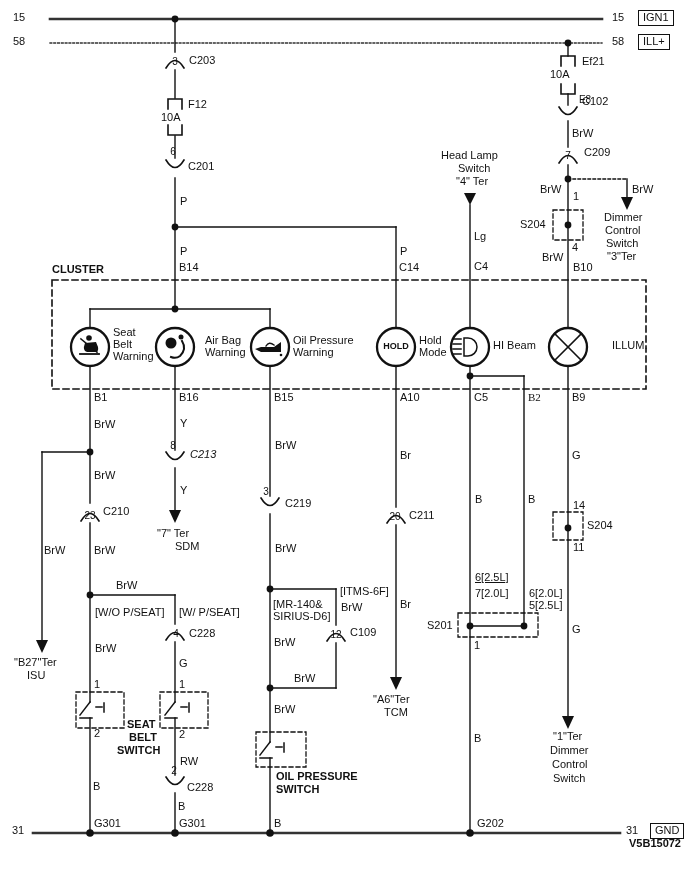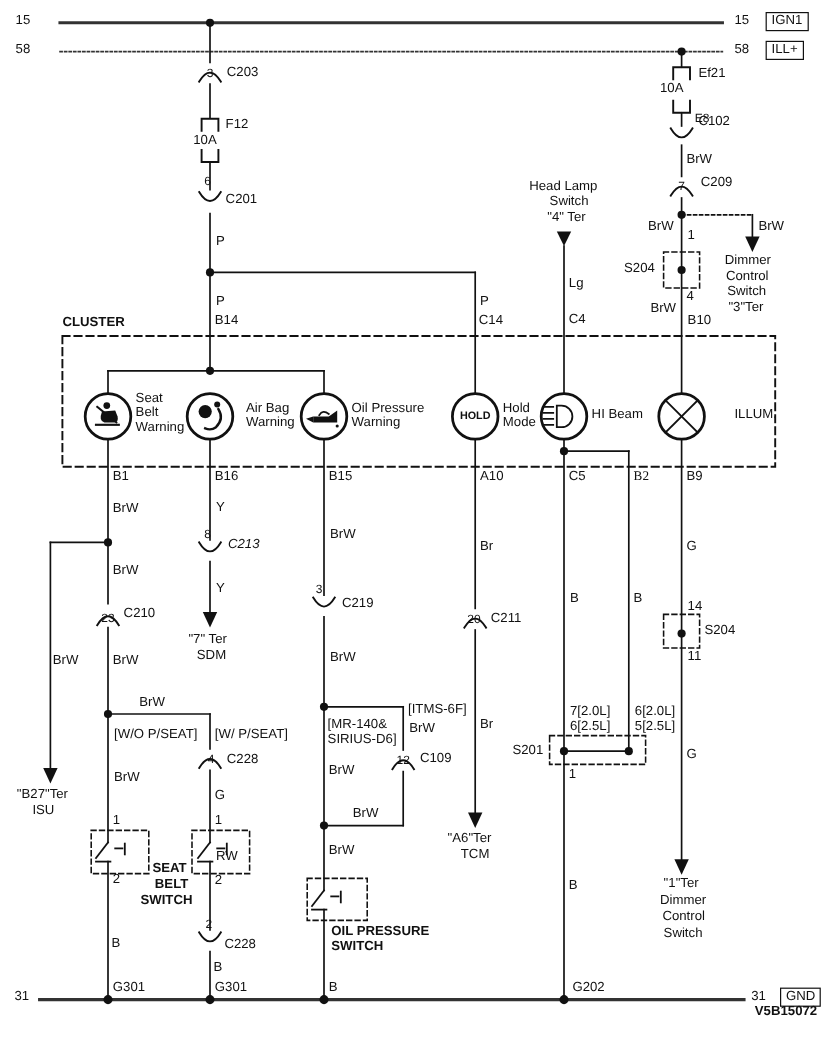--- a/index.html
+++ b/index.html
@@ -275,33 +275,33 @@
       <span class="lbl" style="left: 179px; top: 658px;">G</span>
       <span class="lbl" style="left: 94px; top: 679px;">1</span>
       <span class="lbl" style="left: 179px; top: 679px;">1</span>
       <span class="lbl" style="left: 14px; top: 657px;">"B27"Ter</span>
       <span class="lbl" style="left: 27px; top: 670px;">ISU</span>
       <span class="lbl b" style="left: 127px; top: 719px;">SEAT</span>
       <span class="lbl b" style="left: 129px; top: 732px;">BELT</span>
       <span class="lbl b" style="left: 117px; top: 745px;">SWITCH</span>
       <span class="lbl" style="left: 94px; top: 728px;">2</span>
       <span class="lbl" style="left: 179px; top: 729px;">2</span>
-      <span class="lbl" style="left: 180px; top: 709px;">RW</span>
+      <span class="lbl" style="left: 180px; top: 756px;">RW</span>
       <span class="lbl" style="left: 93px; top: 781px;">B</span>
       <span class="lbl ctr num" style="left: 174px; top: 766px;">2</span>
       <span class="lbl" style="left: 187px; top: 782px;">C228</span>
       <span class="lbl" style="left: 178px; top: 801px;">B</span>
       <span class="lbl" style="left: 94px; top: 818px;">G301</span>
       <span class="lbl" style="left: 179px; top: 818px;">G301</span>
       <span class="lbl" style="left: 180px; top: 418px;">Y</span>
       <span class="lbl ctr num" style="left: 173px; top: 441px;">8</span>
       <span class="lbl" style="left: 190px; top: 449px; font-style: italic;">C213</span>
       <span class="lbl" style="left: 180px; top: 485px;">Y</span>
       <span class="lbl" style="left: 157px; top: 528px;">"7" Ter</span>
-      <span class="lbl" style="left: 164px; top: 541px;">SDM</span>
+      <span class="lbl" style="left: 175px; top: 541px;">SDM</span>
       <span class="lbl" style="left: 275px; top: 440px;">BrW</span>
       <span class="lbl ctr num" style="left: 266px; top: 487px;">3</span>
       <span class="lbl" style="left: 285px; top: 498px;">C219</span>
       <span class="lbl" style="left: 275px; top: 543px;">BrW</span>
       <span class="lbl" style="left: 340px; top: 586px;">[ITMS-6F]</span>
       <span class="lbl" style="left: 273px; top: 599px; text-align: center;">[MR-140&amp;</span>
       <span class="lbl" style="left: 273px; top: 611px;">SIRIUS-D6]</span>
       <span class="lbl" style="left: 341px; top: 602px;">BrW</span>
       <span class="lbl ctr num" style="left: 336px; top: 630px;">12</span>
       <span class="lbl" style="left: 350px; top: 627px;">C109</span>
@@ -313,21 +313,21 @@
       <span class="lbl" style="left: 274px; top: 818px;">B</span>
       <span class="lbl" style="left: 400px; top: 450px;">Br</span>
       <span class="lbl ctr num" style="left: 395px; top: 512px;">20</span>
       <span class="lbl" style="left: 409px; top: 510px;">C211</span>
       <span class="lbl" style="left: 400px; top: 599px;">Br</span>
       <span class="lbl" style="left: 373px; top: 694px;">"A6"Ter</span>
       <span class="lbl" style="left: 384px; top: 707px;">TCM</span>
       <span class="lbl" style="left: 475px; top: 494px;">B</span>
       <span class="lbl" style="left: 528px; top: 494px;">B</span>
       <span class="lbl" style="left: 475px; top: 588px;">7[2.0L]</span>
-      <span class="lbl" style="left: 475px; top: 600px;">6[2.5L]</span>
+      <span class="lbl" style="left: 475px; top: 572px; text-decoration: underline;">6[2.5L]</span>
       <span class="lbl" style="left: 529px; top: 588px;">6[2.0L]</span>
       <span class="lbl" style="left: 529px; top: 600px;">5[2.5L]</span>
       <span class="lbl" style="left: 427px; top: 620px;">S201</span>
       <span class="lbl" style="left: 474px; top: 640px;">1</span>
       <span class="lbl" style="left: 474px; top: 733px;">B</span>
       <span class="lbl" style="left: 477px; top: 818px;">G202</span>
       <span class="lbl" style="left: 572px; top: 450px;">G</span>
       <span class="lbl" style="left: 573px; top: 500px;">14</span>
       <span class="lbl" style="left: 587px; top: 520px;">S204</span>
       <span class="lbl" style="left: 573px; top: 542px;">11</span>

